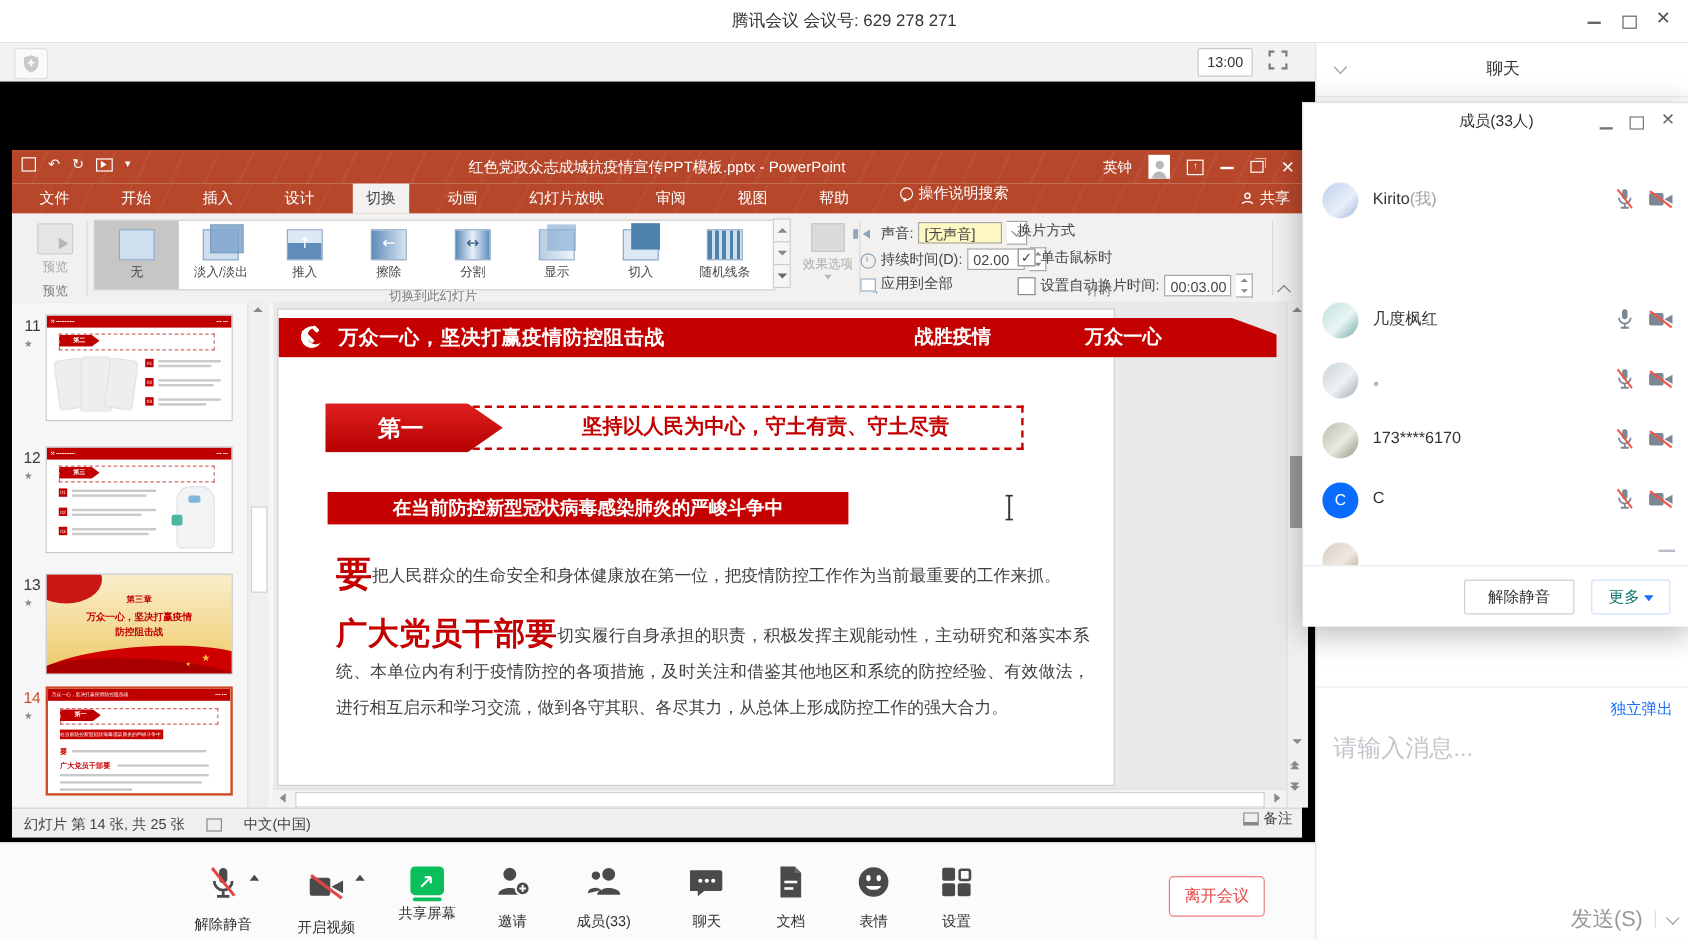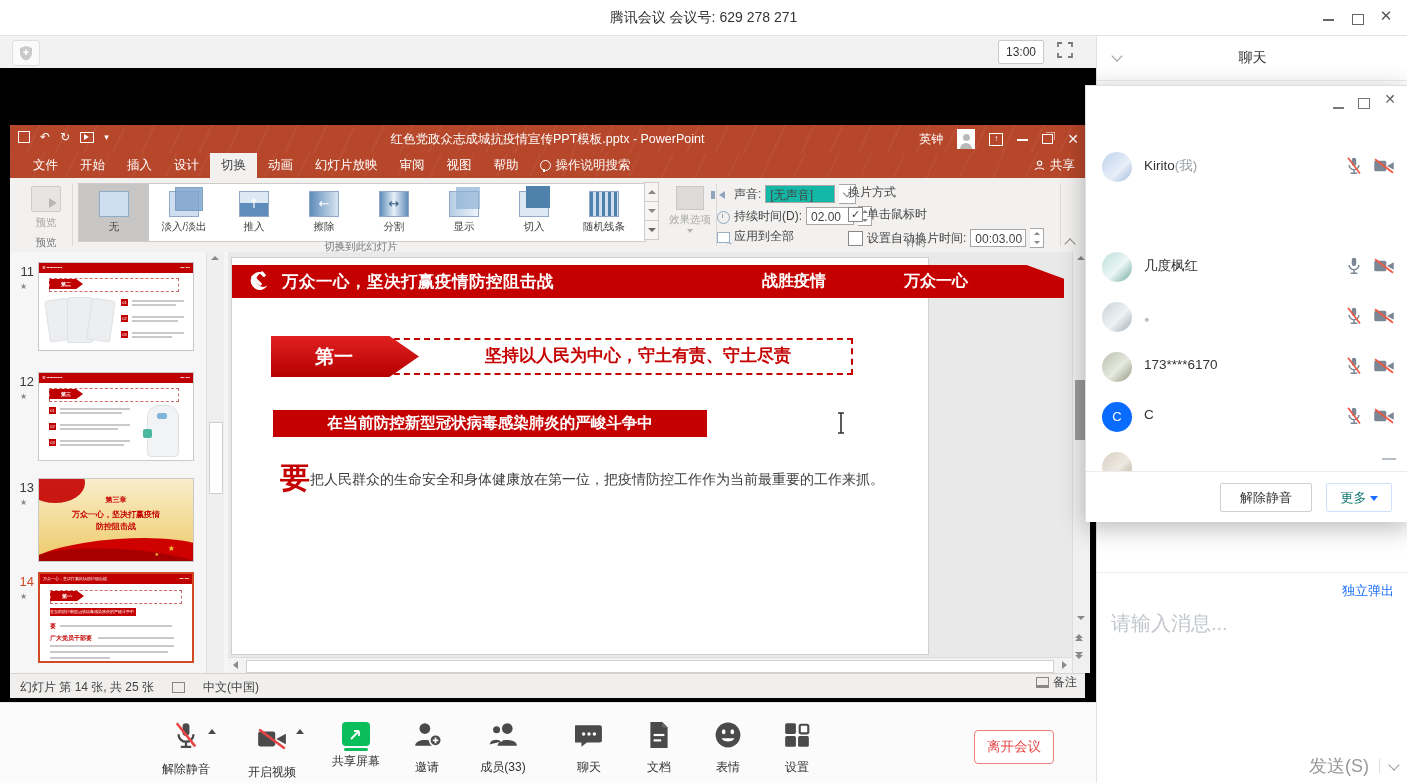--- a/index.html
+++ b/index.html
@@ -36,22 +36,22 @@
   #ppt-title .ptitle{left:0;right:0;top:6px;text-align:center;color:#fff;font-size:12.5px;}
   #ppt-title .right{right:6px;top:0;height:28px;display:flex;align-items:center;gap:14px;color:#fff;font-size:12px;}
   .avbox{width:18px;height:20px;background:#fff;display:inline-flex;align-items:flex-end;justify-content:center;}
   .avbox .head{width:7px;height:7px;border-radius:50%;background:#b9b9b9;position:absolute;margin-bottom:8px;}
   .avbox .bod{width:12px;height:6px;border-radius:6px 6px 0 0;background:#b9b9b9;}
   .ribdisp{width:12px;height:11px;border:1.3px solid #fff;text-align:center;line-height:9px;font-size:8px;color:#fff;}
   .restore{width:9px;height:8px;border:1.3px solid #fff;box-shadow:2px -2px 0 -0.5px #b7472a,3px -3px 0 -1px #fff;}
   .pclose{font-size:14px;}
 
   
-  #ppt-tabs{left:0;top:28px;width:1075px;height:25px;background:#b7472a;display:flex;align-items:center;padding-left:12px;box-sizing:border-box;
-     background-image:repeating-linear-gradient(115deg,rgba(255,255,255,.035) 0 2px,transparent 2px 30px);}
+  #ppt-tabs{left:0;top:28px;width:1075px;height:25px;background:#b7472a;display:flex;align-items:flex-start;padding-left:12px;box-sizing:border-box;
+     background-image:repeating-linear-gradient(115deg,rgba(255,255,255,.035) 0 2px,transparent 2px 30px);gap:21px;}
   .ptab{color:#fff;font-size:12.5px;line-height:25px;padding:0 11px;white-space:nowrap;}
   .ptab.active{background:#f2f1f0;color:#444;}
   #tab-search{display:flex;align-items:center;gap:5px;color:#fff;font-size:12.5px;padding:0 10px;}
   .bulb{width:9px;height:9px;border:1.3px solid #fff;border-radius:50%;position:relative;}
   .bulb:after{content:"";position:absolute;left:2.2px;top:8px;width:2.6px;height:3px;background:#fff;}
   #ppt-share{position:absolute;right:10px;top:28px;height:25px;display:flex;align-items:center;gap:5px;color:#fff;font-size:12.5px;}
 
   
   #ribbon{left:0;top:53px;width:1075px;height:74px;background:#f2f1f0;border-bottom:1px solid #d6d4d2;}
   .grp-label{position:absolute;font-size:10.5px;color:#7a7a7a;text-align:center;}
@@ -81,21 +81,21 @@
   #galscroll .gs{flex:1;background:#f6f5f4;border:1px solid #cfcdcb;margin-top:-1px;display:flex;align-items:center;justify-content:center;}
   .tri-up{width:0;height:0;border-left:4px solid transparent;border-right:4px solid transparent;border-bottom:4px solid #8a8886;}
   .tri-dn{width:0;height:0;border-left:4px solid transparent;border-right:4px solid transparent;border-top:4px solid #8a8886;}
   #fx-btn{left:656px;top:8px;width:48px;text-align:center;}
   .fx-ic{margin:0 auto;width:26px;height:22px;background:#dddbd9;border:1px solid #c9c7c5;}
   #fx-btn .lbl{font-size:10.5px;color:#aeacaa;margin-top:3px;white-space:nowrap;}
   #fx-btn .tri-dn{margin:2px auto 0;border-left-width:3px;border-right-width:3px;border-top-color:#b5b3b1;}
 
   #timing{left:706px;top:0;width:344px;height:74px;font-size:12px;color:#444;}
   .trow{position:absolute;display:flex;align-items:center;gap:4px;white-space:nowrap;}
-  .combo{width:70px;height:18px;border:1px solid #a9a7a5;background:#14b8a6;font-size:12px;line-height:18px;padding-left:4px;box-sizing:border-box;}
+  .combo{width:70px;height:18px;border:1px solid #a9a7a5;background:#fef9c3;font-size:12px;line-height:18px;padding-left:4px;box-sizing:border-box;}
   .comboarr{width:16px;height:18px;border:1px solid #a9a7a5;border-left:none;background:#fff;display:inline-flex;align-items:center;justify-content:center;}
   .spin{width:48px;height:18px;border:1px solid #a9a7a5;background:#fff;font-size:12px;line-height:18px;padding-left:4px;box-sizing:border-box;}
   .spinarr{width:13px;height:18px;display:inline-flex;flex-direction:column;border:1px solid #a9a7a5;border-left:none;background:#fff;}
   .spinarr i{flex:1;display:flex;align-items:center;justify-content:center;}
   .spinarr .tri-up{border-left-width:3px;border-right-width:3px;border-bottom-width:3px;}
   .spinarr .tri-dn{border-left-width:3px;border-right-width:3px;border-top-width:3px;}
   .cb{width:13px;height:13px;border:1px solid #8a8886;background:#fff;display:inline-flex;align-items:center;justify-content:center;
       font-family:"DejaVu Sans",sans-serif;font-size:11px;color:#3b3a39;line-height:13px;}
   .ric{width:14px;height:13px;display:inline-block;position:relative;}
   .spk{width:0;height:0;border-top:4px solid transparent;border-bottom:4px solid transparent;border-right:6px solid #8fa5bd;position:absolute;left:3px;top:3px;}
@@ -501,20 +501,23 @@
           <span class="ht">万众一心，坚决打赢疫情防控阻击战</span>
           <span class="tag" style="left:530px;">战胜疫情</span>
           <span class="tag" style="left:672px;">万众一心</span>
         </div>
         <div class="a" id="dashbox"></div>
         <div class="a" id="pennant">第一</div>
         <div class="a" id="sectitle">坚持以人民为中心，守土有责、守土尽责</div>
         <div class="a" id="subbar">在当前防控新型冠状病毒感染肺炎的严峻斗争中</div>
         <div class="a" id="para1">
           <span class="lead1">要</span><span>把人民群众的生命安全和身体健康放在第一位，把疫情防控工作作为当前最重要的工作来抓。</span>
+        </div>
+        <div class="a" id="para2">
+          <span class="lead2">广大党员干部要</span><span>切实履行自身承担的职责，积极发挥主观能动性，主动研究和落实本系统、本单位内有利于疫情防控的各项措施，及时关注和借鉴其他地区和系统的防控经验、有效做法，进行相互启示和学习交流，做到各守其职、各尽其力，从总体上形成防控工作的强大合力。</span>
         </div>
         <div class="a" id="cursor">
           <svg width="10" height="22" viewBox="0 0 10 22">
               <path d="M2 1 H8 M5 1 V21 M2 21 H8" stroke="#333" stroke-width="1.6" fill="none"></path>
             </svg>
         </div>
         <div class="a" id="hscroll">
           <span class="arr" style="left:5px;border-top:4px solid transparent;border-bottom:4px solid transparent;border-right:5px solid #8a8a8a;width:0;height:0;"></span>
           <span class="arr" style="right:5px;border-top:4px solid transparent;border-bottom:4px solid transparent;border-left:5px solid #8a8a8a;width:0;height:0;"></span>
           <div style="position:absolute;left:18px;right:18px;top:2px;height:11px;background:#fff;border:1px solid #d0d0d0;"></div>
@@ -685,20 +688,21 @@
   <textarea class="a" id="msgarea" placeholder="请输入消息..." style=""></textarea>
   <div class="a" id="sendrow">
     <span class="snd">发送(S)</span>
     <span class="dv"></span>
     <span class="chev down" style="border-color:#9a9a9a;margin-top:-3px;"></span>
   </div>
 </div>
 
 <div class="a" id="members">
   <div class="a" id="mem-title">
+    <div class="a t">成员(33人)</div>
     <div class="a" style="right:64px;top:12px;"><span class="minbar" style="background:#777;"></span></div>
     <div class="a" style="right:38px;top:8px;"><span class="maxbox" style="border-color:#777;"></span></div>
     <div class="a" style="right:12px;top:5px;font-size:14px;color:#666;">✕</div>
   </div>
 
   <div class="mrow" style="top:56px;">
     <div class="mava" style="background:linear-gradient(135deg,#bcd4ee,#e8eef8 60%,#9db8dd);"></div>
     <div class="mname"><span>Kirito</span><span class="msuffix">(我)</span></div>
     <div class="mics">
       <svg width="18" height="20" viewBox="0 0 24 26">

